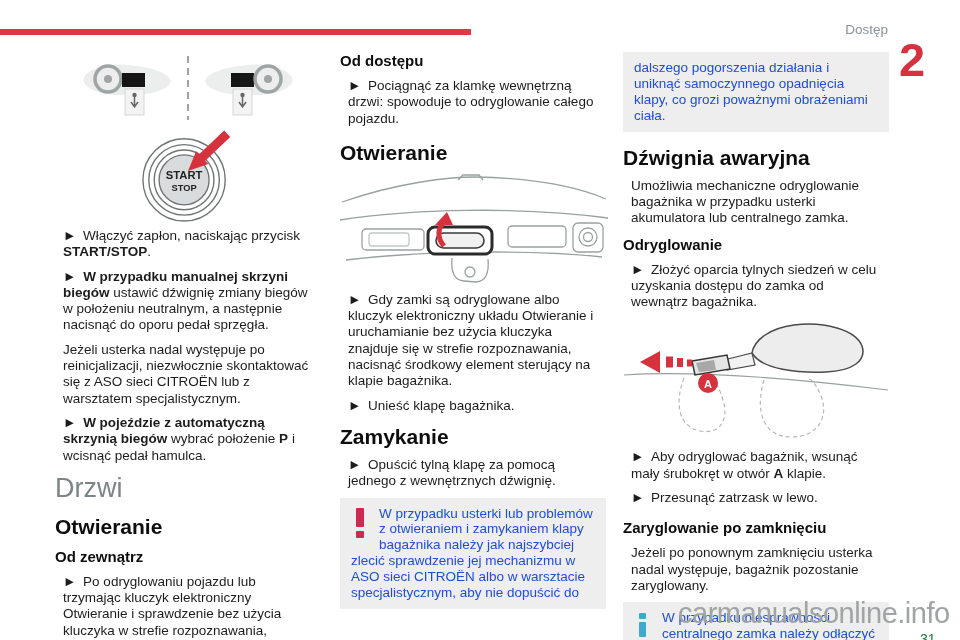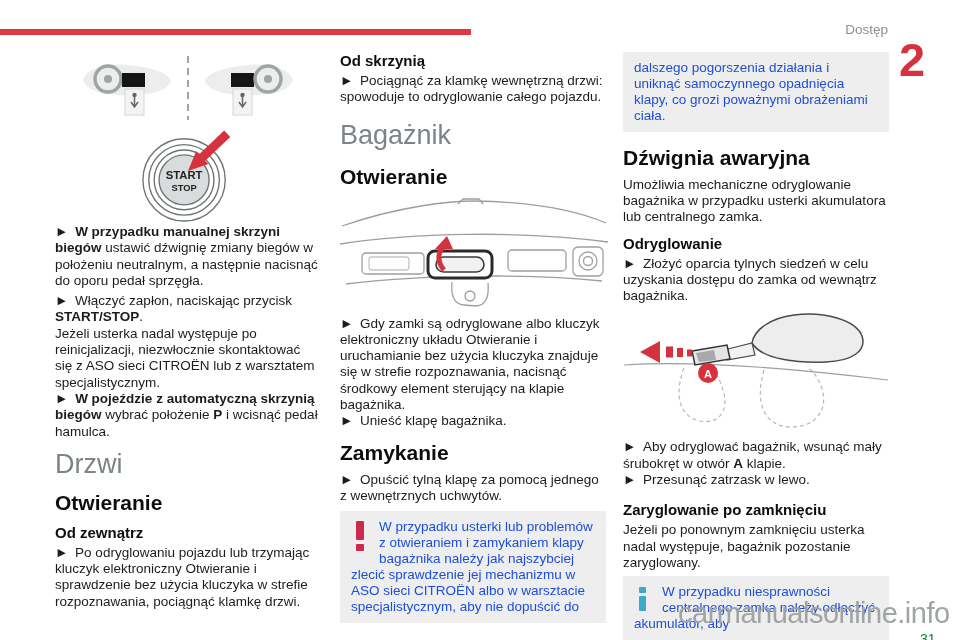--- a/index.html
+++ b/index.html
@@ -8,21 +8,21 @@
   .page{position:relative;width:960px;height:572px;background:#fff;padding-left:29px;}
   .redbar{position:absolute;left:0;top:29px;width:471px;height:6px;background:#e03843;}
   .running-head{position:absolute;top:22px;left:623px;width:265px;text-align:right;
        font-size:13.5px;color:#8b9196;}
   .chapter-num{position:absolute;top:36px;left:899px;font-size:47px;font-weight:bold;
        color:#d6323e;line-height:1;}
   .col{position:absolute;width:266px;font-size:13.5px;line-height:16.3px;}
   .col1{left:55px;top:52px;}
   .col2{left:340px;top:52px;}
   .col3{left:623px;top:52px;}
-  p.body{margin:0;}
+  p.body{margin:8px;}
   .b{font-weight:bold;}
   .sec{font-size:27px;font-weight:400;color:#7c8487;line-height:31px;margin:9px 0 0 0;}
   h2.sub{font-size:21px;font-weight:bold;color:#0d0d0d;line-height:24px;margin:11px 0 7px 0;}
   h3.minor{font-size:15px;font-weight:bold;color:#0d0d0d;line-height:18px;margin:9px 0 3px 0;}
   .ill{display:block;margin:0 auto;}
   .note-box{background:#eeeeee;padding:8px 11px;margin-top:7px;line-height:15.9px;color:#1d4ed8;}
   .note-box::after{content:"";display:block;clear:both;}
   .nicon{float:left;width:15px;height:31px;margin:2px 11px 2px 2px;position:relative;}
   .nicon span{position:absolute;border-radius:1px;}
   .warn .bar{left:3px;top:0;width:8px;height:19px;background:#ce2950;}
@@ -67,36 +67,35 @@
     <svg class="ill" width="104" height="98" viewBox="0 0 104 100" style="margin-top:2px">
       <circle cx="48" cy="55" r="42" fill="#ffffff" stroke="#6e7473" stroke-width="1.4"></circle>
       <circle cx="48" cy="55" r="36" fill="none" stroke="#6e7473" stroke-width="1.4"></circle>
       <circle cx="48" cy="55" r="30.5" fill="none" stroke="#6e7473" stroke-width="1.4"></circle>
       <circle cx="48" cy="55" r="25.5" fill="#d9dcdc" stroke="#6e7473" stroke-width="1.4"></circle>
       <text x="48" y="54" text-anchor="middle" font-size="11.5" font-weight="bold" fill="#222">START</text>
       <text x="48" y="66" text-anchor="middle" font-size="9.5" font-weight="bold" fill="#222">STOP</text>
       <polygon points="52,46 60.3,25.7 63.4,28.9 88.9,4.7 95.1,11.3 69.6,35.5 72.7,38.7" fill="#d6323e"></polygon>
     </svg>
 
+    <p class="body" style="margin-top:4px"><span>► Włączyć zapłon, naciskając przycisk </span><span class="b">START/STOP</span><span>.</span></p>
     <p class="body"><span>► </span><span class="b">W przypadku manualnej skrzyni biegów</span><span> ustawić dźwignię zmiany biegów w położeniu neutralnym, a następnie nacisnąć do oporu pedał sprzęgła.</span></p>
-    <p class="body" style="margin-top:4px"><span>► Włączyć zapłon, naciskając przycisk </span><span class="b">START/STOP</span><span>.</span></p>
     <p class="body"><span>Jeżeli usterka nadal występuje po reinicjalizacji, niezwłocznie skontaktować się z ASO sieci CITROËN lub z warsztatem specjalistycznym.</span></p>
     <p class="body"><span>► </span><span class="b">W pojeździe z automatyczną skrzynią biegów</span><span> wybrać położenie </span><span class="b">P</span><span> i wcisnąć pedał hamulca.</span></p>
 
     <h1 class="sec">Drzwi</h1>
     <h2 class="sub">Otwieranie</h2>
     <h3 class="minor">Od zewnątrz</h3>
     <p class="body"><span>► Po odryglowaniu pojazdu lub trzymając kluczyk elektroniczny Otwieranie i sprawdzenie bez użycia kluczyka w strefie rozpoznawania, pociągnąć klamkę drzwi.</span></p>
   </div>
 
   <div class="col col2">
-    <h3 class="minor" style="margin-top:0">Od skrzynią</h3>
+    <h3 class="minor" style="margin-top:0">Od dostępu</h3>
     <p class="body"><span>► Pociągnąć za klamkę wewnętrzną drzwi: spowoduje to odryglowanie całego pojazdu.</span></p>
 
-    <h1 class="sec" style="margin-top:14px">Bagażnik</h1>
     <h2 class="sub" style="margin-top:14px">Otwieranie</h2>
 
     <svg class="ill" width="268" height="112" viewBox="0 0 268 112">
       <g fill="none" stroke="#9aa0a0" stroke-width="1.3">
         <path d="M2,30 C60,10 110,5 135,5 C190,6 235,14 266,27"></path>
         <path d="M118,8 l5,-5 h16 l4,5"></path>
         <path d="M0,48 C70,37 180,34 268,46"></path>
         <path d="M6,88 C80,79 190,77 262,85"></path>
         <rect x="22" y="57" width="62" height="21" rx="4"></rect>
         <rect x="29" y="61" width="40" height="13" rx="3" stroke="#c3c7c7"></rect>
@@ -110,21 +109,21 @@
       <rect x="88" y="55" width="64" height="27" rx="7" fill="#ffffff" stroke="#2b2b2b" stroke-width="3"></rect>
       <rect x="96" y="61" width="48" height="15" rx="7.5" fill="#f1f1f1" stroke="#3a3a3a" stroke-width="1.6"></rect>
       <path d="M104,74 C97,66 97,56 105,49" stroke="#d6323e" stroke-width="5" fill="none"></path>
       <polygon points="95,53 107,40 113,53" fill="#d6323e"></polygon>
     </svg>
 
     <p class="body" style="margin-top:8px"><span>► Gdy zamki są odryglowane albo kluczyk elektroniczny układu Otwieranie i uruchamianie bez użycia kluczyka znajduje się w strefie rozpoznawania, nacisnąć środkowy element sterujący na klapie bagażnika.</span></p>
     <p class="body"><span>► Unieść klapę bagażnika.</span></p>
 
     <h2 class="sub">Zamykanie</h2>
-    <p class="body"><span>► Opuścić tylną klapę za pomocą jednego z wewnętrznych uchwytów.</span></p>
+    <p class="body"><span>► Opuścić tylną klapę za pomocą jednego z wewnętrznych dźwignię.</span></p>
 
     <div class="note-box">
       <span class="nicon warn">
           <span class="bar"></span>
           <span class="dot"></span>
         </span>
       <span>W przypadku usterki lub problemów z otwieraniem i zamykaniem klapy bagażnika należy jak najszybciej zlecić sprawdzenie jej mechanizmu w ASO sieci CITROËN albo w warsztacie specjalistycznym, aby nie dopuścić do</span>
     </div>
   </div>
 

